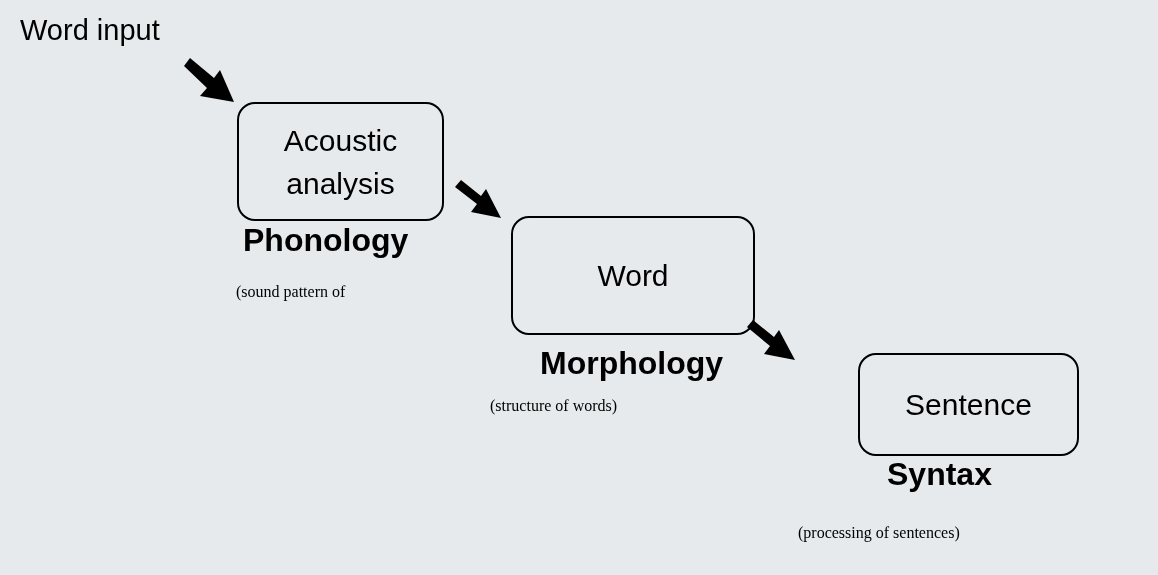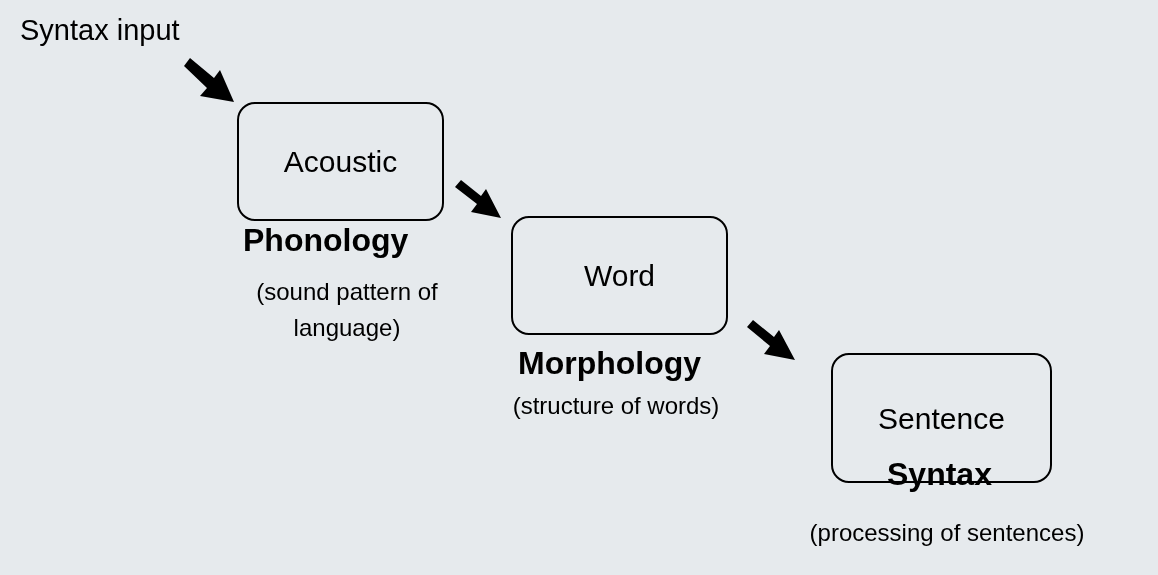--- a/index.html
+++ b/index.html
@@ -1,64 +1,64 @@
 <!DOCTYPE html>
 <html><head>
 <meta charset="utf-8">
 <style>
   html, body { margin: 0; padding: 0; }
   body {
     width: 1158px; height: 575px; background: #e6eaed; position: relative; overflow: hidden;
     font-family: "Liberation Sans", sans-serif; color: #000;
   }
-  .txt { position: absolute; white-space: nowrap; text-align: center; }
+  .txt { position: absolute; white-space: nowrap; }
   .input-label { left: 20px; top: 14px; font-size: 29px; text-align: left; }
   .box {
     position: absolute; border: 2.5px solid #000; border-radius: 18px; box-sizing: border-box;
     display: flex; flex-direction: column; align-items: center; justify-content: center;
     font-size: 30px; line-height: 43px; background: transparent;
   }
   .box span { display: block; }
   .box-1 { left: 237px; top: 102px; width: 207px; height: 119px; }
-  .box-2 { left: 511px; top: 216px; width: 217px; height: 119px; }
-  .box-3 { left: 831px; top: 353px; width: 221px; height: 130px; }
+  .box-2 { left: 511px; top: 216px; width: 244px; height: 119px; }
+  .box-3 { left: 858px; top: 353px; width: 221px; height: 103px; }
   .stage-title { font-weight: bold; font-size: 32px; }
-  .stage-desc { font-size: 24px; line-height: 36px; }
+  .stage-desc { font-size: 16px; line-height: 36px; font-family: Liberation Serif, serif; }
   .arrow { position: absolute; }
 </style>
 </head>
 <body>
 
 <div>
 
-  <div class="txt input-label">Syntax input</div>
+  <div class="txt input-label">Word input</div>
 
   <svg class="arrow" style="left:180px;top:58px" width="60" height="50" viewBox="0 0 60 50">
     <polygon points="4,8 10,0 34,20 40,12 54,44 20,38 27,30" fill="#000"></polygon>
   </svg>
 
   <div class="box box-1">
     <span>Acoustic</span>
+    <span>analysis</span>
   </div>
 
   <div class="txt stage-title" style="left:243px;top:222px">Phonology</div>
   <div class="txt stage-desc" style="left:236px;top:274px;width:222px">
     <div>(sound pattern of</div>
-    <div>language)</div>
   </div>
 
   <svg class="arrow" style="left:453px;top:180px" width="50" height="40" viewBox="0 0 50 40">
     <polygon points="2,7 8,0 28,16 33,9 48,38 18,32 24,24" fill="#000"></polygon>
   </svg>
 
   <div class="box box-2">
     <span>Word</span>
   </div>
 
-  <div class="txt stage-title" style="left:518px;top:345px">Morphology</div>
+  <div class="txt stage-title" style="left:540px;top:345px">Morphology</div>
   <div class="txt stage-desc" style="left:490px;top:388px;width:252px">
     <div>(structure of words)</div>
   </div>
 
   <svg class="arrow" style="left:745px;top:320px" width="52" height="42" viewBox="0 0 52 42">
     <polygon points="2,7 8,0 29,17 34,10 50,40 19,34 25,26" fill="#000"></polygon>
   </svg>
 
   <div class="box box-3">
     <span>Sentence</span>

